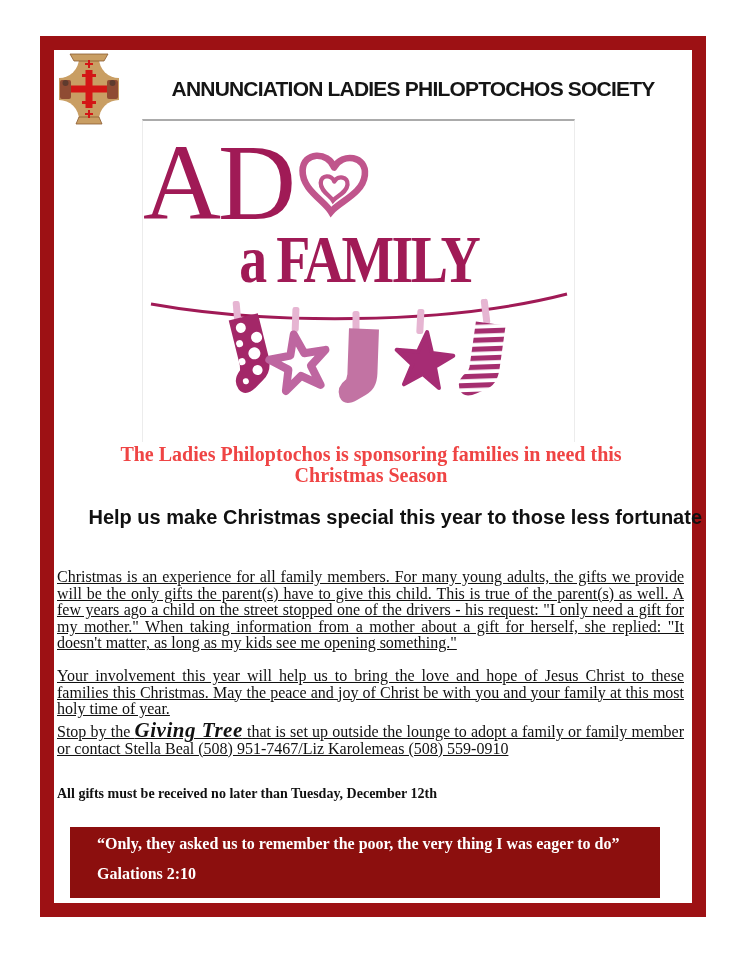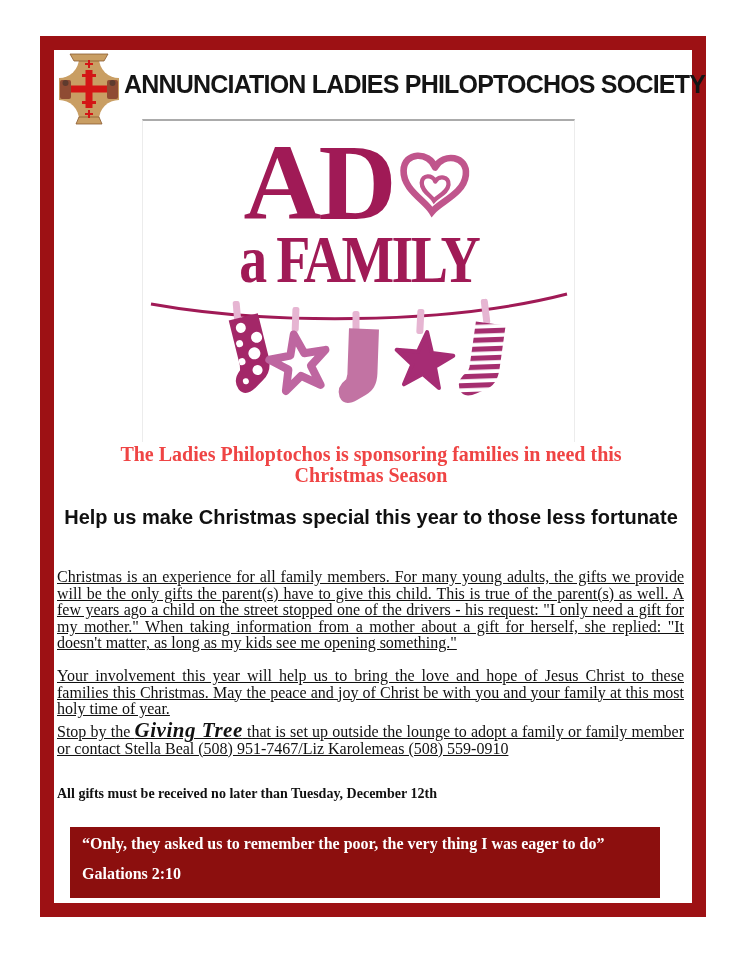--- a/index.html
+++ b/index.html
@@ -6,65 +6,65 @@
   .page {
     position:relative; width:742px; height:960px; background:#ffffff; overflow:hidden;
     font-family:"Liberation Serif","DejaVu Serif",serif; color:#141414;
   }
   .frame {
     position:absolute; left:40px; top:36px; width:666px; height:881px;
     box-sizing:border-box; border:14px solid var(--frame_red,#9D1114);
   }
   .logo-svg { position:absolute; left:56px; top:50px; width:66px; height:78px; }
   .title {
-    position:absolute; left:124px; top:70px; width:564px; margin:0;
+    position:absolute; left:124px; top:70px; width:564px; margin:7px;
     font-family:"Liberation Sans","DejaVu Sans",sans-serif; font-weight:bold;
-    font-size:25px; letter-spacing:-0.8px; color:#151515; text-align:center; white-space:nowrap;
+    font-size:21px; letter-spacing:-0.8px; color:#151515; text-align:center; white-space:nowrap;
   }
   .adopt-box {
     position:absolute; left:142px; top:119px; width:431px; height:321px; background:#fff;
     border-top:2px solid #ababab; border-left:1px solid #ececec; border-right:1px solid #ececec;
   }
   .adopt-line1 {
     position:absolute; top:8px; left:0; width:100%;
-    display:flex; justify-content:center; align-items:center;
-    font-weight:bold; font-size:108px; line-height:1; letter-spacing:-3px;
+    display:flex; justify-content:flex-start; align-items:center;
+    font-weight:normal; font-size:108px; line-height:1; letter-spacing:-3px;
     color:var(--logo_magenta,#A01A56);
   }
   .heart-svg { width:78px; height:94px; margin:0 1px; transform:rotate(4deg); flex:none; }
   .adopt-line2 {
     position:absolute; top:104px; left:0; width:100%; text-align:center;
     font-weight:bold; font-size:68px; line-height:1; color:var(--logo_magenta,#A01A56);
   }
   .adopt-line2 .squeeze { display:inline-block; transform:scaleX(0.82); transform-origin:center; letter-spacing:-3px; white-space:nowrap; }
   .clothesline { position:absolute; left:0; top:169px; width:431px; height:152px; }
   .headline1 {
     position:absolute; left:57px; top:444px; width:628px; text-align:center;
     font-weight:bold; font-size:20px; line-height:21px; white-space:pre-line; color:#ef4444;
   }
   .headline2 {
-    position:absolute; left:40px; top:506px; width:662px; text-align:center;
+    position:absolute; left:40px; top:506px; width:662px; text-align:right;
     font-family:"Liberation Sans","DejaVu Sans",sans-serif;
     font-weight:bold; font-size:20px; color:#111;
   }
   .bodytext {
     position:absolute; left:57px; width:627px; margin:0;
     font-size:16px; line-height:16.6px; text-align:justify; color:#111;text-decoration:underline;
   }
   .p1 { top:569px; }
   .p2 { top:668px; }
   .p3 { top:724px; }
   .giving { font-weight:bold; font-style:italic; font-size:21px; line-height:0; letter-spacing:0.5px; }
   .deadline {
     position:absolute; left:57px; top:786px; width:628px; text-align:left;
     font-weight:bold; font-size:14px; color:#111;
   }
   .banner {
     position:absolute; left:70px; top:827px; width:590px; height:71px; box-sizing:border-box;
-    background:var(--banner_red,#8C0F0E); color:#ffffff; padding:7px 12px;
+    background:var(--banner_red,#8C0F0E); color:#ffffff; padding:7px 27px;
   }
   .banner .quote { font-weight:bold; font-size:16px; line-height:20px; }
   .banner .citation { font-weight:bold; font-size:16px; line-height:20px; margin-top:10px; }
 </style>
 </head>
 <body>
 
 <div class="page">
 
   <div class="frame"></div>

